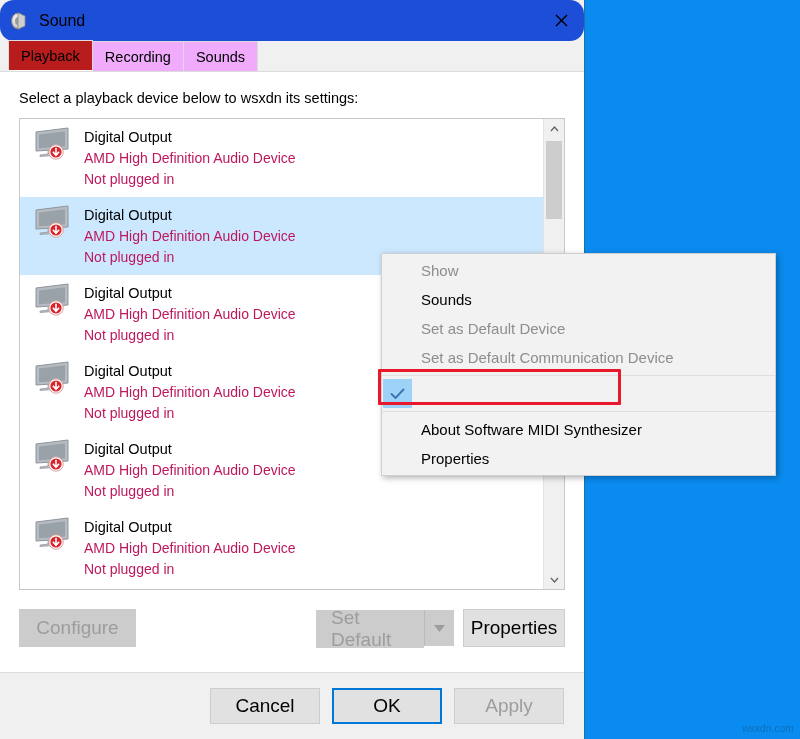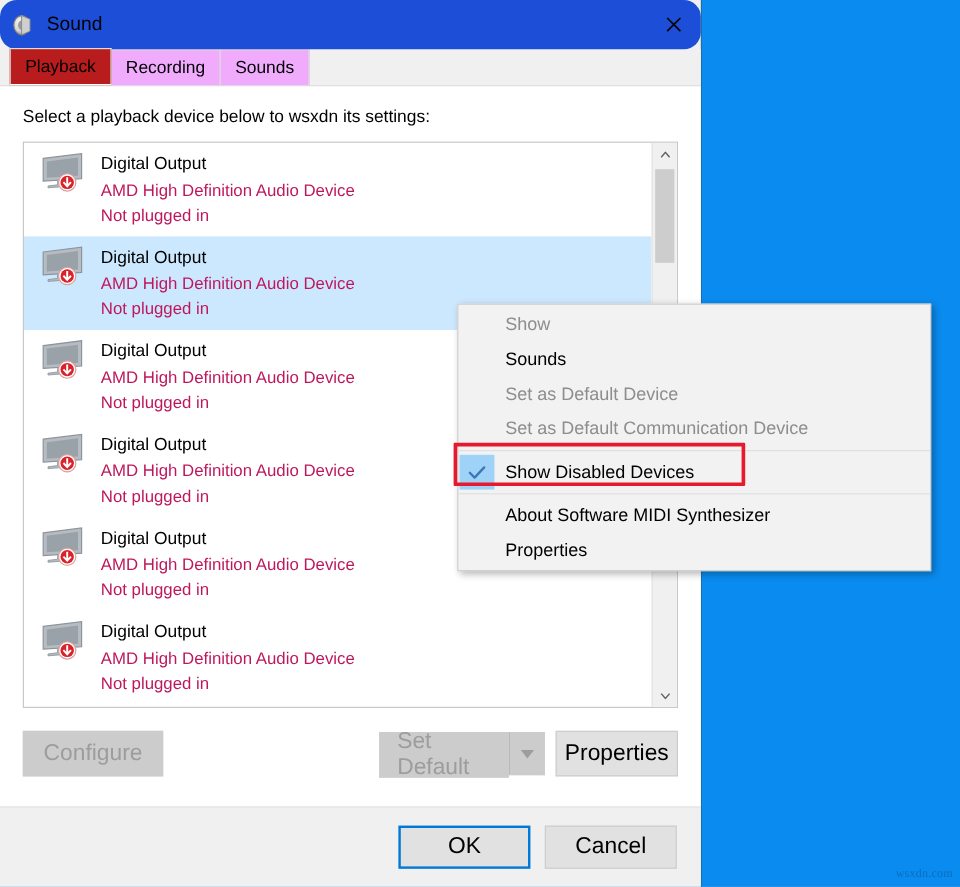--- a/index.html
+++ b/index.html
@@ -21,21 +21,21 @@
     inset: 0;
     background: #0a8bef;
   }
   #watermark {
     position: absolute;
     right: 6px;
     bottom: 5px;
     font-size: 10px;
     color: #0a6fbe;
     letter-spacing: .2px;
-    font-family: Liberation Serif, serif;
+    font-family: Liberation Sans, sans-serif;
   }
 
   
   #sound-dialog {
     position: absolute;
     left: 0;
     top: 0;
     width: 584px;
     height: 739px;
     background: #f0f0f0;
@@ -492,22 +492,23 @@
           <svg width="11" height="7" viewBox="0 0 11 7">
               <path d="M0 0 L11 0 L5.5 7 Z" fill="#9d9d9d"></path>
             </svg>
         </div>
       </div>
       <div id="properties-btn" class="btn plain">Properties</div>
     </div>
   </div>
 
   <div id="footer">
+    <div id="cancel-btn" class="btn">Cancel</div>
     <div id="ok-btn" class="btn">OK</div>
-    <div id="cancel-btn" class="btn">Cancel</div>
+    <div id="apply-btn" class="btn disabled">Apply</div>
   </div>
 </div>
 
 <div id="context-menu">
   <div class="menu-item disabled">
     <span class="label">Show</span>
   </div>
   <div class="menu-item">
     <span class="label">Sounds</span>
   </div>
@@ -519,21 +520,20 @@
   </div>
 
   <div class="menu-sep"></div>
 
   <div class="menu-item checkable">
     <span class="checkbox">
       <svg width="15" height="12" viewBox="0 0 15 12">
           <path d="M1.5 6 L5.5 10 L13.5 1.5" stroke="#3b77b5" stroke-width="1.9" fill="none" stroke-linecap="round" stroke-linejoin="round"></path>
         </svg>
     </span>
-    <span class="label">Show Disabled Devices</span>
   </div>
 
   <div class="menu-sep"></div>
 
   <div class="menu-item">
     <span class="label">About Software MIDI Synthesizer</span>
   </div>
   <div class="menu-item">
     <span class="label">Properties</span>
   </div>

